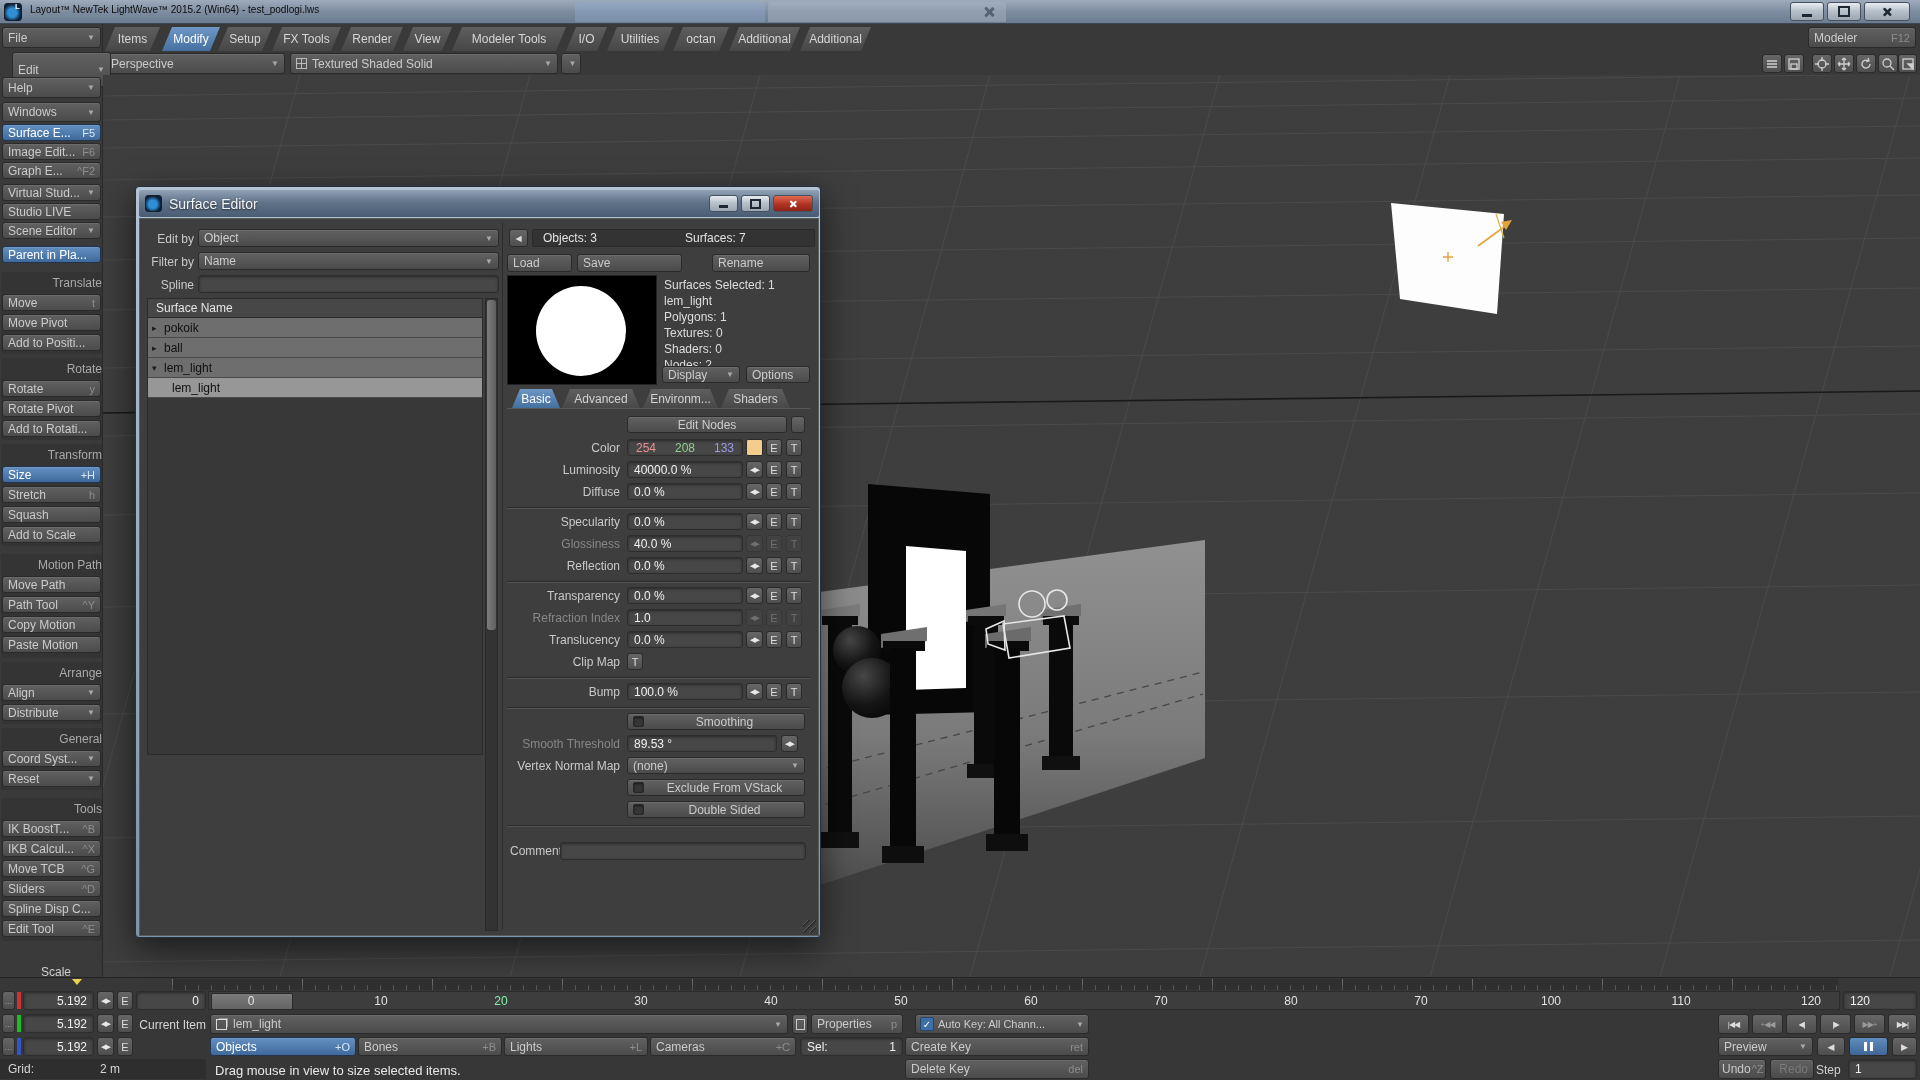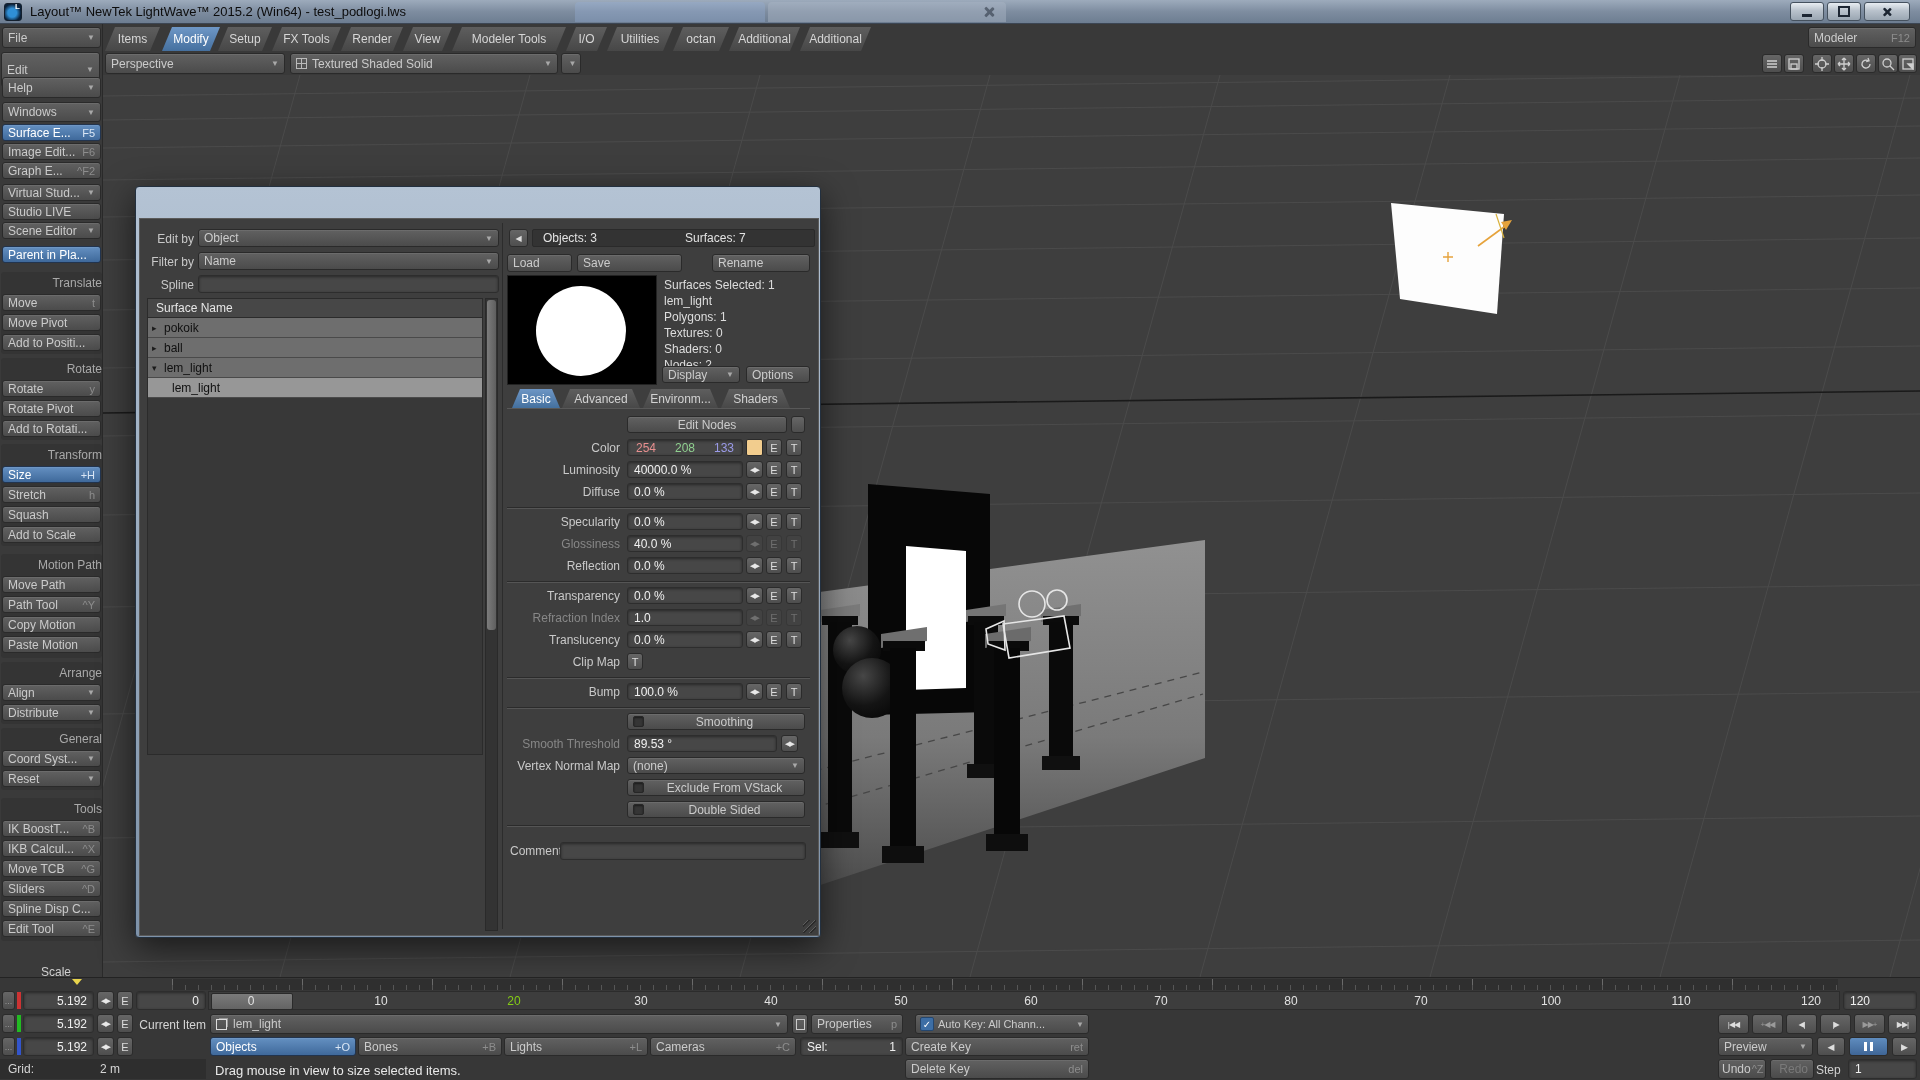--- a/index.html
+++ b/index.html
@@ -61,21 +61,21 @@
 <body>
 
 <div class="abs" style="left:0;top:0;width:1920px;height:24px;background:linear-gradient(180deg,#9dabbc,#7e8da0 50%,#6d7d91);border-bottom:1px solid #3c4654">
   <div class="abs" style="left:575px;top:2px;width:190px;height:20px;background:rgba(150,175,215,.35);border-radius:4px 4px 0 0"></div>
   <div class="abs" style="left:768px;top:2px;width:238px;height:20px;background:rgba(170,182,198,.45);border-radius:4px 4px 0 0">
     <span class="xg abs" style="left:215px;top:4px;transform:scale(.6);opacity:.5"></span>
   </div>
   <div class="abs" style="left:4px;top:3px;width:18px;height:18px;background:radial-gradient(circle at 45% 55%,#2f8fd6 0 35%,#0b2038 70%);border-radius:3px;border:1px solid #14202e">
     <span class="abs" style="right:1px;top:-2px;color:#fff;font-size:8px;font-weight:bold">L</span>
   </div>
-  <span class="abs" style="left:30px;top:4px;color:#0c0c0c;font-size:13px">Layout™ NewTek LightWave™ 2015.2 (Win64) - test_podlogi.lws</span>
+  <span class="abs" style="left:30px;top:4px;color:#0c0c0c;font-size:10px">Layout™ NewTek LightWave™ 2015.2 (Win64) - test_podlogi.lws</span>
   <div class="wbtn abs" style="left:1790px;top:2px;width:34px;height:19px">
       <div class="glyph-min"></div>
     </div>
   <div class="wbtn abs" style="left:1827px;top:2px;width:34px;height:19px">
       <div class="glyph-rest"></div>
     </div>
   <div class="wbtn abs" style="left:1864px;top:2px;width:46px;height:19px">
       <div class="xg" style="transform:scale(.85)"></div>
     </div>
 </div>
@@ -174,21 +174,21 @@
       <path d="M6 6l5 5V6z" fill="#cfcfcf"></path>
     </svg>
   </div>
 
 <div class="abs" style="left:0;top:24px;width:103px;height:953px;background:#3a3a3a;border-right:1px solid #2a2a2a"></div>
 
 <div class="tbtn abs" style="left:2px;top:27px;width:99px;height:21px">
     <span>File</span>
     <span class="dar">▼</span>
   </div>
-<div class="tbtn abs" style="left:1px;top:52px;width:99px;height:35px">
+<div class="tbtn abs" style="left:12px;top:52px;width:99px;height:35px">
     <span>Edit</span>
     <span class="dar">▼</span>
   </div>
 <div class="tbtn abs" style="left:2px;top:77px;width:99px;height:21px">
     <span>Help</span>
     <span class="dar">▼</span>
   </div>
 <div class="tbtn abs" style="left:2px;top:102px;width:99px;height:20px">
     <span>Windows</span>
     <span class="dar">▼</span>
@@ -396,20 +396,33 @@
     <polygon points="1391,203 1504,214 1497,314 1400,299" fill="#fdfdfd"></polygon>
     <path d="M1443 257h10M1448 252v10" stroke="#e6a33c" stroke-width="1.4"></path>
     <path d="M1478 246L1508 224" stroke="#e6a33c" stroke-width="1.6"></path>
     <polygon points="1512,220 1501,222 1506,230" fill="#e6a33c"></polygon>
     <path d="M1496 214l8 24" stroke="#d8b13c" stroke-width="1.2"></path>
   </g>
 </svg>
 
 <div class="abs" style="left:135px;top:186px;width:686px;height:752px;background:linear-gradient(#b4c3d4,#7e92a8);border:1px solid #23303f;border-radius:4px;box-shadow:0 10px 34px rgba(0,0,0,.6)">
 
+  <div class="abs" style="left:3px;top:3px;width:680px;height:27px;background:linear-gradient(180deg,#91a2b6,#62748a 45%,#4a5c73);border-radius:2px;display:flex;align-items:center">
+    <div style="width:15px;height:15px;margin:0 7px 0 6px;border-radius:3px;border:1px solid #14202e;background:radial-gradient(circle at 45% 55%,#2f8fd6 0 35%,#0b2038 70%)"></div>
+    <span style="color:#f4f4f4;font-size:14px;text-shadow:0 1px 2px #1c2530">Surface Editor</span>
+    <div class="wbtn" style="margin-left:auto;width:27px;height:15px">
+        <div class="glyph-min" style="margin-top:6px;width:9px"></div>
+      </div>
+    <div class="wbtn" style="margin-left:3px;width:27px;height:15px">
+        <div class="glyph-rest" style="width:7px;height:6px"></div>
+      </div>
+    <div class="wbtn" style="margin:0 6px 0 3px;width:38px;height:15px;background:linear-gradient(#e2694f,#b13323 55%,#8e2318)">
+        <div class="xg white" style="transform:scale(.7)"></div>
+      </div>
+  </div>
 
   <div class="abs" style="left:3px;top:31px;width:680px;height:718px;background:#3e3e3e;border:1px solid #5a5a5a">
 
     <span class="rl abs" style="left:8px;top:13px;width:46px">Edit by</span>
     <div class="tbtn abs" style="left:58px;top:10px;width:301px;height:18px">
         <span>Object</span>
         <span class="dar">▼</span>
       </div>
     <span class="rl abs" style="left:8px;top:36px;width:46px">Filter by</span>
     <div class="tbtn abs" style="left:58px;top:33px;width:301px;height:18px">
@@ -703,21 +716,21 @@
   <div class="sq abs" style="left:117px;top:13px;width:16px;height:19px">
       <span>E</span>
     </div>
   <div class="fld abs" style="left:136px;top:13px;width:70px;height:19px;justify-content:flex-end">
       <span>0</span>
     </div>
   <div class="abs" style="left:208px;top:13px;width:1632px;height:19px;background:#3d3d3d;border:1px solid #2c2c2c">
     <div style="position:absolute;left:2px;top:1px;width:80px;height:15px;background:linear-gradient(#7a7a7a,#646464);border:1px solid #2a2a2a;border-radius:2px"></div>
     <span class="abs" style="left:42px;top:2px;transform:translateX(-50%);color:#e2e2e2">0</span>
     <span class="abs" style="left:172px;top:2px;transform:translateX(-50%);color:#e2e2e2">10</span>
-    <span class="abs" style="left:305px;top:2px;transform:translateX(-50%);color:#84cc16">20</span>
+    <span class="abs" style="left:292px;top:2px;transform:translateX(-50%);color:#86efac">20</span>
     <span class="abs" style="left:432px;top:2px;transform:translateX(-50%);color:#e2e2e2">30</span>
     <span class="abs" style="left:562px;top:2px;transform:translateX(-50%);color:#e2e2e2">40</span>
     <span class="abs" style="left:692px;top:2px;transform:translateX(-50%);color:#e2e2e2">50</span>
     <span class="abs" style="left:822px;top:2px;transform:translateX(-50%);color:#e2e2e2">60</span>
     <span class="abs" style="left:952px;top:2px;transform:translateX(-50%);color:#e2e2e2">70</span>
     <span class="abs" style="left:1082px;top:2px;transform:translateX(-50%);color:#e2e2e2">80</span>
     <span class="abs" style="left:1212px;top:2px;transform:translateX(-50%);color:#e2e2e2">70</span>
     <span class="abs" style="left:1342px;top:2px;transform:translateX(-50%);color:#e2e2e2">100</span>
     <span class="abs" style="left:1472px;top:2px;transform:translateX(-50%);color:#e2e2e2">110</span>
     <span class="abs" style="left:1602px;top:2px;transform:translateX(-50%);color:#e2e2e2">120</span>

